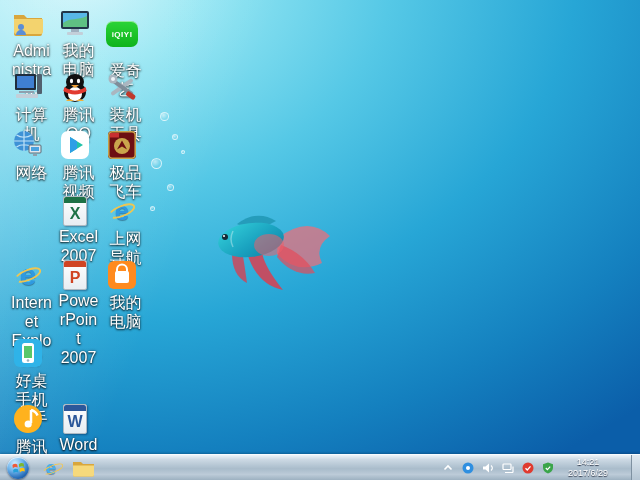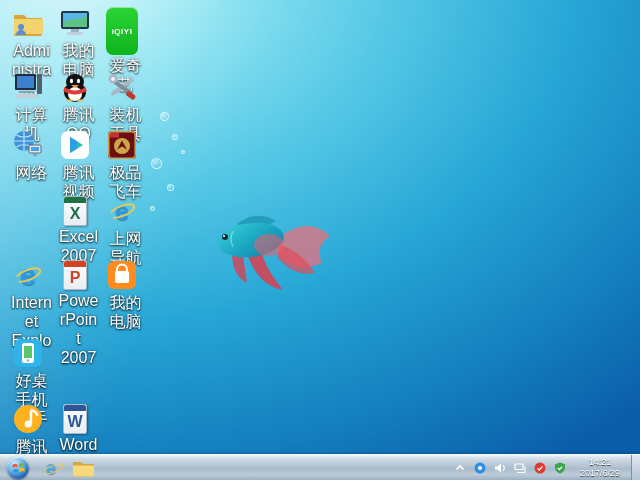--- a/index.html
+++ b/index.html
@@ -36,21 +36,21 @@
   .c1{left:4px}.c2{left:51px}.c3{left:98px}
   .r1{top:6px}.r2{top:70px}.r3{top:128px}.r4{top:194px}.r5{top:258px}.r6{top:336px}.r7{top:402px}
   .ico { width:34px; height:34px; margin:0 auto; position:relative; }
   .lbl {
     margin-top:2px; font-size:16px; line-height:1.18; color:#fff;
     text-shadow:0 1px 2px rgba(0,0,0,0.9), 0 0 3px rgba(0,0,0,0.55);
     word-break:break-word;
     margin-left:7px;
   }
   .iqiyi-box{
-    width:32px;height:48px;margin:1px auto;border-radius:7px;
+    width:32px;height:26px;margin:15px auto;border-radius:7px;
     background:linear-gradient(#2bd437,#0fb31c);
     display:flex;align-items:center;justify-content:center;
     box-shadow:inset 0 1px 0 rgba(255,255,255,.5);
   }
   .iqiyi-text{color:#fff;font-weight:bold;font-size:8px;letter-spacing:.5px;}
   .office-page{
     width:24px;height:30px;margin:2px auto 0;position:relative;border-radius:2px;
     background:linear-gradient(#ffffff,#e8edf2);border:1px solid #aeb9c2;
     display:flex;align-items:flex-end;justify-content:center;
     box-shadow:1px 1px 2px rgba(0,0,40,.35);
@@ -88,21 +88,21 @@
     border-radius:3px;cursor:pointer;
   }
   .tb-e{font-weight:bold;font-size:19px;color:#45b0ef;text-shadow:0 1px 1px rgba(0,20,50,.4);position:relative;}
   .tb-e-ring{position:absolute;left:-4px;top:8px;width:22px;height:8px;border-radius:50%;
     border:1.5px solid rgba(246,199,74,.95);border-left-color:transparent;transform:rotate(-22deg);}
   .spacer{flex:1}
   .tray{display:flex;align-items:center;gap:6px;margin-right:6px;}
   .tray-ic{width:14px;height:14px;display:flex;align-items:center;justify-content:center;cursor:pointer;}
   .clock{
     text-align:center;color:#fff;font-size:9px;line-height:11px;
-    text-shadow:0 1px 1px rgba(0,10,30,.8);margin:0 6px 0 2px;cursor:default;min-width:50px;
+    text-shadow:0 1px 1px rgba(0,10,30,.8);margin:0 18px 0 2px;cursor:default;min-width:50px;
   }
   .show-desktop{
     width:9px;height:26px;border-left:1px solid #7e91a1;
     background:linear-gradient(#dfe9f1,#b3c4d2);cursor:pointer;
   }
 </style>
 </head>
 <body>
 
 <div class="desktop">

